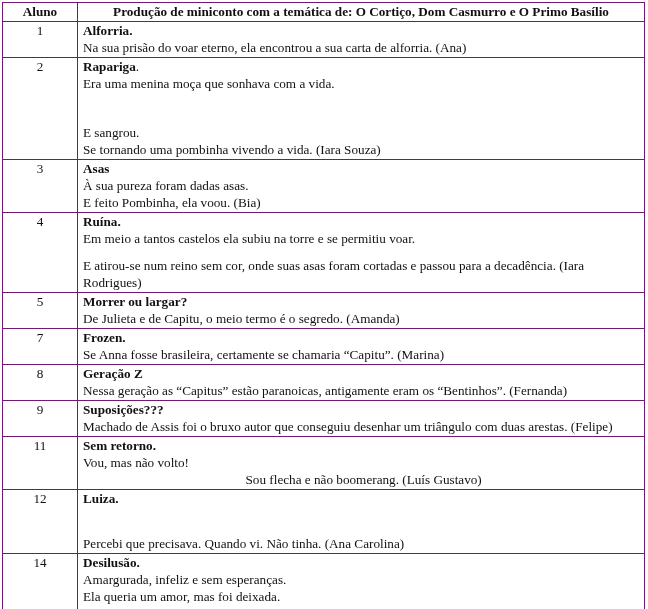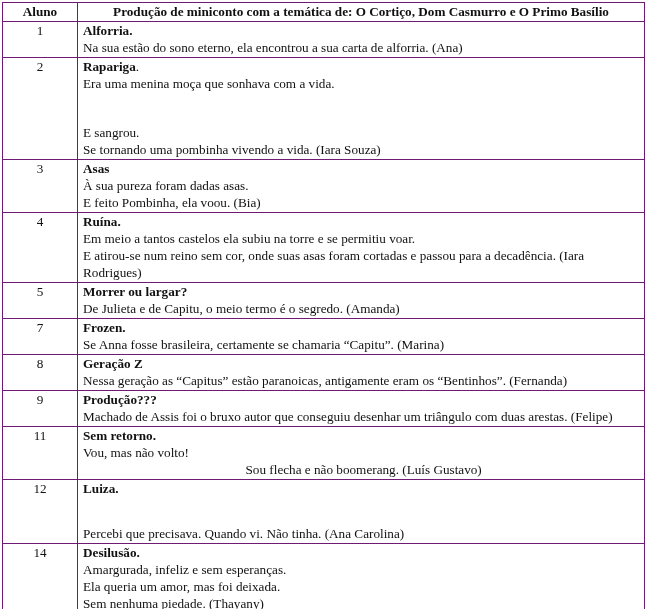--- a/index.html
+++ b/index.html
@@ -27,21 +27,21 @@
     <tr>
       <th style="width:74px;">Aluno</th>
       <th>Produção de miniconto com a temática de: O Cortiço, Dom Casmurro e O Primo Basílio</th>
     </tr>
   </thead>
   <tbody id="rows">
       <tr>
         <td class="num">1</td>
         <td class="text">
           <span class="line"><span class="title">Alforria.</span></span>
-          <span class="line" style="white-space: pre-wrap;">Na sua estão do sono eterno, ela encontrou a sua carta de alforria. (Ana)</span>
+          <span class="line" style="white-space: pre-wrap;">Na sua prisão do voar eterno, ela encontrou a sua carta de alforria. (Ana)</span>
         </td>
       </tr>
       <tr>
         <td class="num">2</td>
         <td class="text">
           <span class="line"><span class="title">Rapariga</span><span>.</span></span>
           <span class="line" style="white-space: pre-wrap; font-family: Liberation Serif, serif;">Era uma menina moça que sonhava com a vida.</span>
           <span class="line" style="white-space: pre-wrap; margin-top: 32px;">E sangrou.</span>
           <span class="line" style="white-space: pre-wrap;">Se tornando uma pombinha vivendo a vida. (Iara Souza)</span>
         </td>
@@ -52,21 +52,21 @@
           <span class="line"><span class="title">Asas</span></span>
           <span class="line" style="white-space: pre-wrap;">À sua pureza foram dadas asas.</span>
           <span class="line" style="white-space: pre-wrap;">E feito Pombinha, ela voou. (Bia)</span>
         </td>
       </tr>
       <tr>
         <td class="num">4</td>
         <td class="text">
           <span class="line"><span class="title">Ruína.</span></span>
           <span class="line" style="white-space: pre-wrap;">Em meio a tantos castelos ela subiu na torre e se permitiu voar.</span>
-          <span class="line" style="white-space: pre-wrap;">E atirou-se num reino sem cor, onde suas asas foram cortadas e passou para a decadência. (Iara Rodrigues)</span>
+          <span class="line" style="white-space: pre-wrap; margin-top: 10px;">E atirou-se num reino sem cor, onde suas asas foram cortadas e passou para a decadência. (Iara Rodrigues)</span>
         </td>
       </tr>
       <tr>
         <td class="num">5</td>
         <td class="text">
           <span class="line"><span class="title">Morrer ou largar?</span></span>
           <span class="line" style="white-space: pre-wrap;">De Julieta e de Capitu, o meio termo é o segredo. (Amanda)</span>
         </td>
       </tr>
       <tr>
@@ -79,21 +79,21 @@
       <tr>
         <td class="num">8</td>
         <td class="text">
           <span class="line"><span class="title">Geração Z</span></span>
           <span class="line" style="white-space: pre-wrap;">Nessa geração as “Capitus” estão paranoicas, antigamente eram os “Bentinhos”. (Fernanda)</span>
         </td>
       </tr>
       <tr>
         <td class="num">9</td>
         <td class="text">
-          <span class="line"><span class="title">Produção???</span></span>
+          <span class="line"><span class="title">Suposições???</span></span>
           <span class="line" style="white-space: pre-wrap;">Machado de Assis foi o bruxo autor que conseguiu desenhar um triângulo com duas arestas. (Felipe)</span>
         </td>
       </tr>
       <tr>
         <td class="num">11</td>
         <td class="text">
           <span class="line"><span class="title">Sem retorno.</span></span>
           <span class="line" style="white-space: pre-wrap;">Vou, mas não volto!</span>
           <span class="line" style="white-space: pre-wrap; text-align: center;"> Sou flecha e não boomerang. (Luís Gustavo)</span>
         </td>

